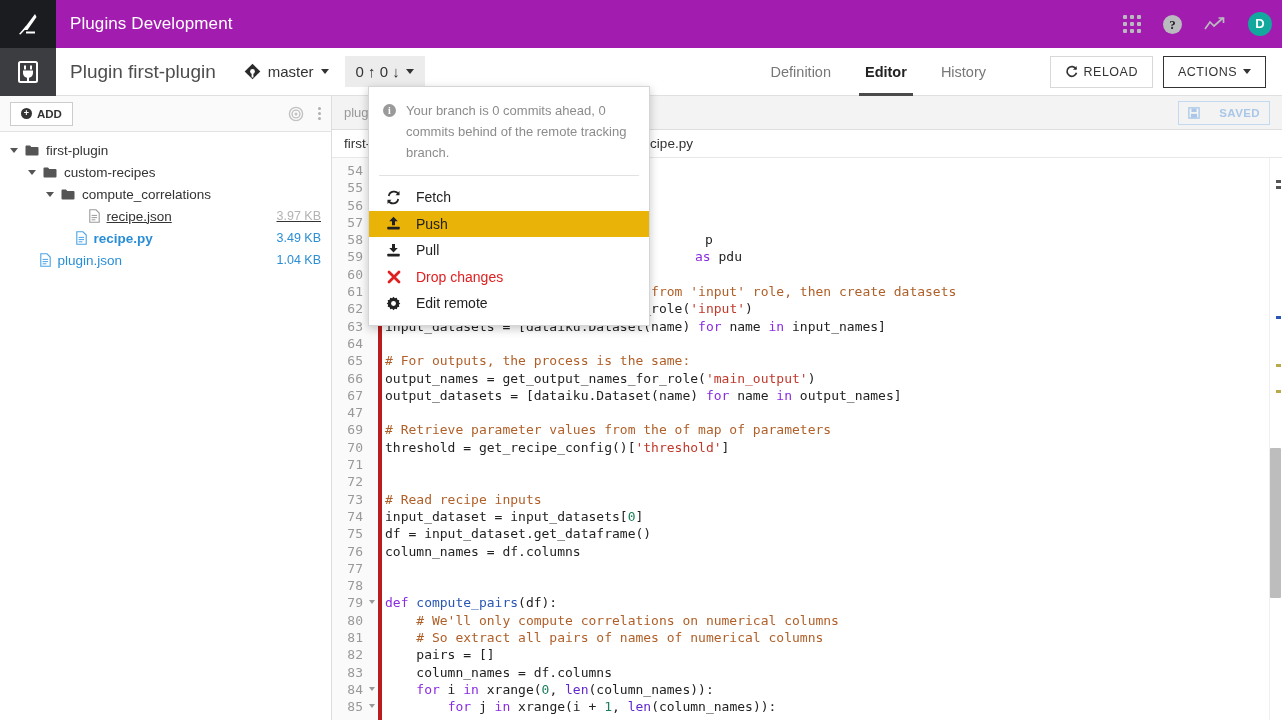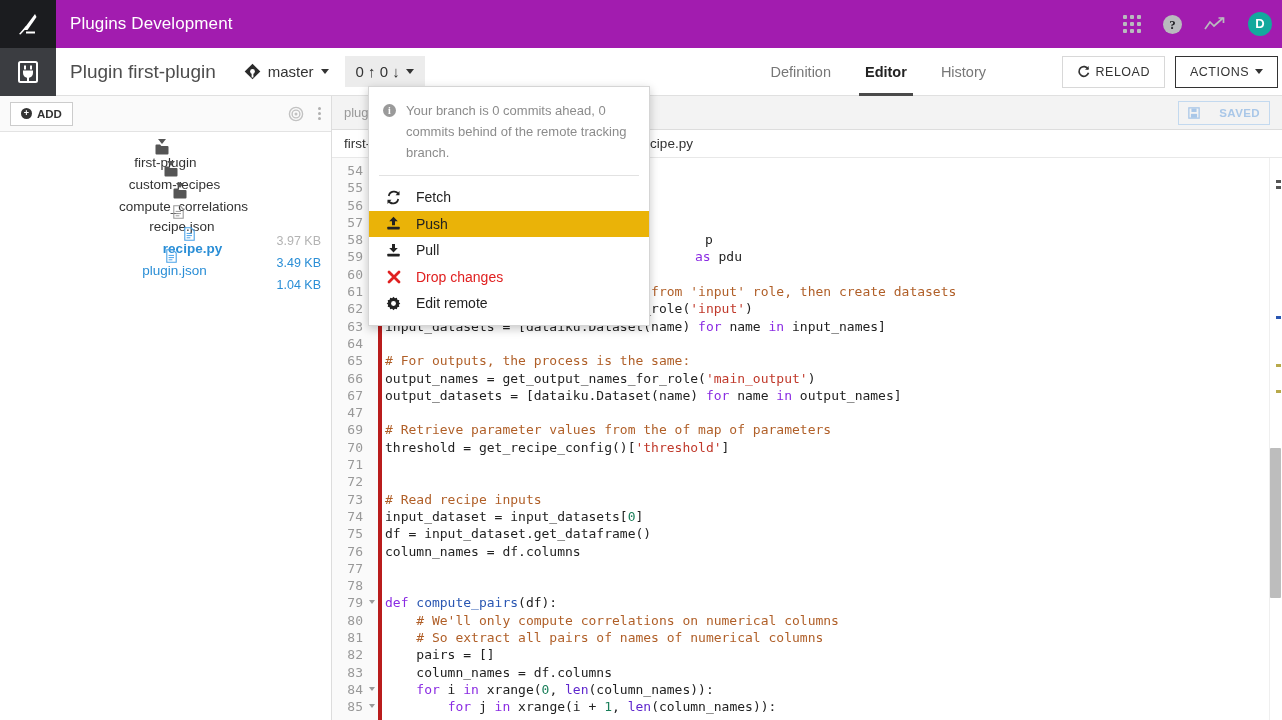--- a/index.html
+++ b/index.html
@@ -70,21 +70,21 @@
   }
   .nav-tab {
     font-size: 14.5px; color: #777; height: 48px; line-height: 48px;
     cursor: pointer; position: relative;
   }
   .nav-tab.active { color: #222; font-weight: bold; }
   .nav-tab.active::after {
     content: ''; position: absolute; left: -6px; right: -6px; bottom: 0;
     height: 3px; background: #4a4a4a;
   }
-  .btns { position: absolute; right: 4px; display: flex; gap: 10px; }
+  .btns { position: absolute; right: 16px; display: flex; gap: 10px; }
   .btn {
     font-size: 12.5px; letter-spacing: .5px; padding: 8px 14px;
     background: #fff; cursor: pointer; display: flex; align-items: center;
     gap: 6px; color: #333;
   }
   .btn-reload { border: 1px solid #d8d8d8; }
   .btn-actions { border: 1px solid #333; font-weight: 400; }
 
   
   .body { display: flex; height: 624px; }
@@ -104,21 +104,21 @@
     width: 11px; height: 11px; border-radius: 50%; background: #333;
     color: #fff; font-size: 9px; line-height: 11px; text-align: center;
   }
   .side-tools-right { margin-left: auto; display: flex; align-items: center; gap: 14px; }
   .dots { display: flex; flex-direction: column; gap: 2px; cursor: pointer; }
   .dots i { width: 3px; height: 3px; background: #b0b0b0; border-radius: 50%; display:block; }
 
   .tree { padding-top: 7px; font-size: 13.5px; }
   .tree-row {
     display: flex; align-items: center; height: 22px; cursor: pointer;
-    padding-right: 10px; color: #333; flex-direction: column;
+    padding-right: 10px; color: #333;
   }
   .tree-row .sz { margin-left: auto; font-size: 12.5px; }
   .tw {
     width: 0; height: 0; border-left: 4.5px solid transparent;
     border-right: 4.5px solid transparent; border-top: 5.5px solid #555;
     margin-right: 7px; flex: none;
   }
   .folder { width: 14px; height: 11px; flex: none; margin-right: 7px; }
   .fileic { width: 11px; height: 14px; flex: none; margin-right: 7px; }
   .blue { color: #2a8ed6; }
@@ -328,21 +328,21 @@
           </svg>
           <span>custom-recipes</span>
         </div>
         <div class="tree-row" style="padding-left: 46px;">
           <span class="tw"></span>
           <svg class="folder" viewBox="0 0 14 11">
             <path d="M0.5 1.5 a1 1 0 0 1 1 -1 H5 l1.3 1.6 H12.5 a1 1 0 0 1 1 1 V9.5 a1 1 0 0 1 -1 1 H1.5 a1 1 0 0 1 -1 -1 Z" fill="#555"></path>
           </svg>
           <span>compute_correlations</span>
         </div>
-        <div class="tree-row" style="padding-left: 43px;">
+        <div class="tree-row" style="padding-left: 77px; text-decoration: underline;">
           <span style="width: 11.5px; flex: 0 0 auto;"></span>
           <svg class="fileic" viewBox="0 0 11 14">
             <path d="M0.8 0.8 H7 L10.2 4 V13.2 H0.8 Z" fill="none" stroke="#9a9a9a" stroke-width="1.1"></path>
             <path d="M2.6 6.4 H8 M2.6 8.6 H8 M2.6 10.8 H6.4" stroke="#9a9a9a" stroke-width="1"></path>
           </svg>
           <span style="color: rgb(51, 51, 51);">recipe.json</span>
           <span class="sz grey">3.97 KB</span>
         </div>
         <div class="tree-row" style="padding-left: 64px;">
           <span style="width: 11.5px; flex: 0 0 auto;"></span>

